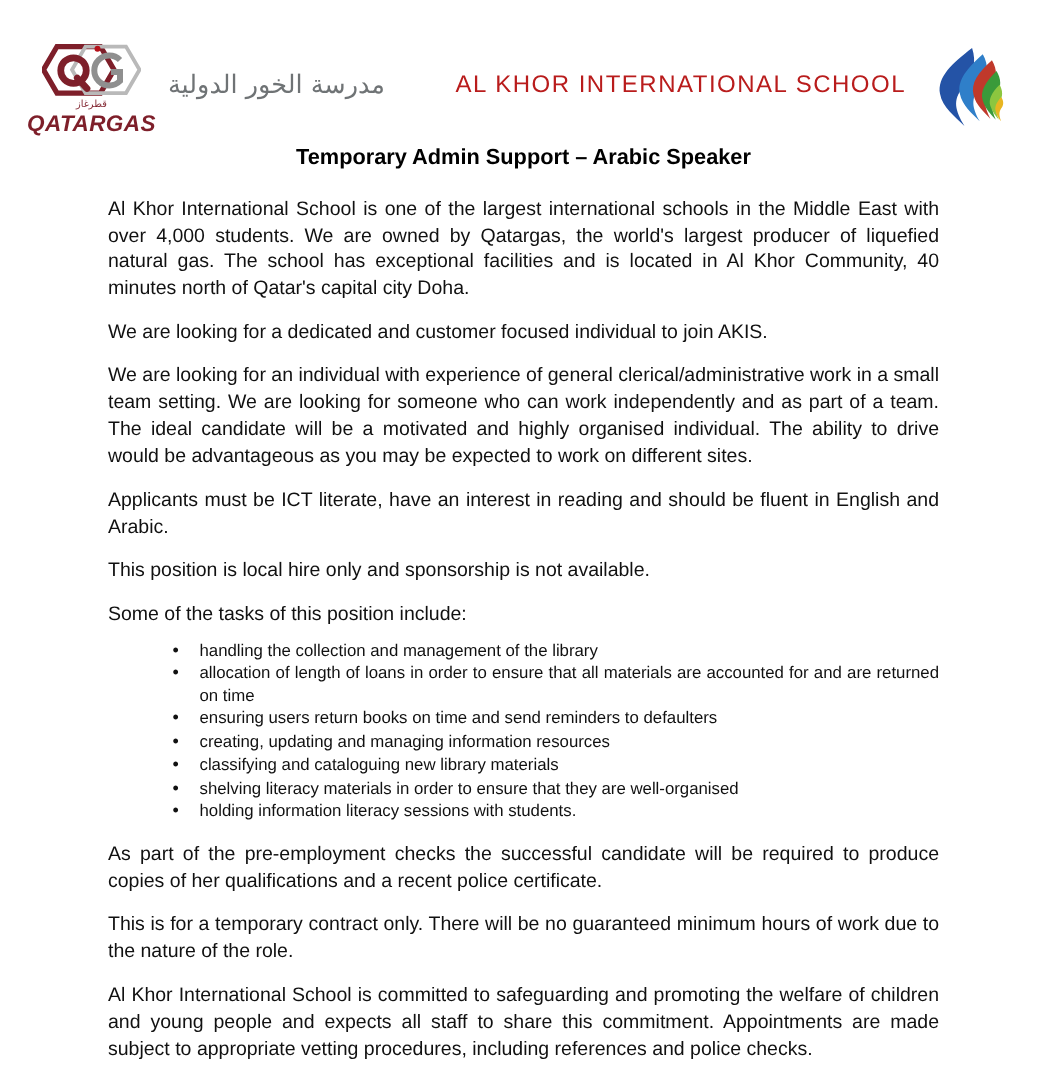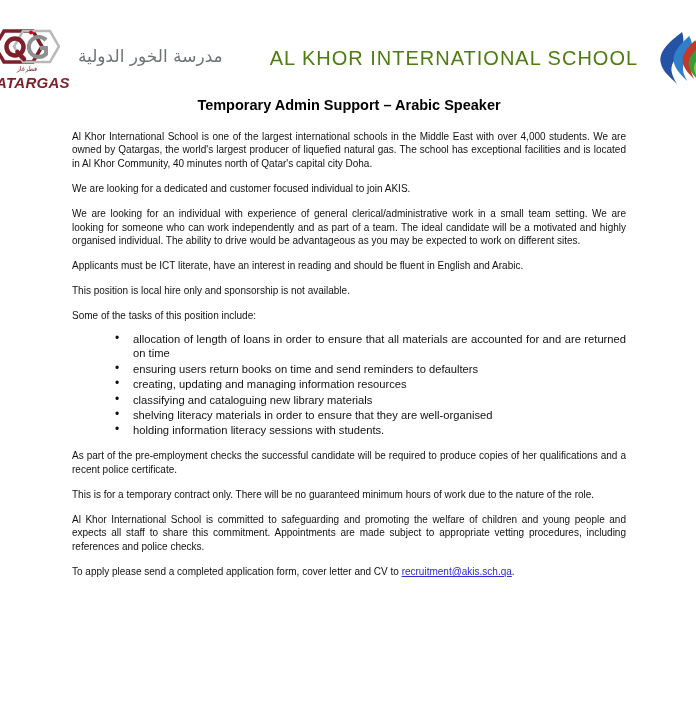--- a/index.html
+++ b/index.html
@@ -76,22 +76,22 @@
   .school-arabic {
     font-family: "DejaVu Sans", sans-serif;
     font-size: 17px;
     color: #6f7375;
     line-height: 1.15;
     letter-spacing: 1px;
     direction: rtl;
     white-space: nowrap;
   }
   .school-english {
-    font-size: 20px;
-    color: #4d7c0f;
+    font-size: 16px;
+    color: #b91c1c;
     letter-spacing: 1.0px;
     line-height: 1.1;
     white-space: nowrap;
   }
 
   
   .flame {
     width: 54px;
     height: 56px;
   }
@@ -104,21 +104,21 @@
     text-align: center;
     margin-bottom: 14px;
   }
   .title-line {
     font-size: 14.5px;
     font-weight: bold;
     line-height: 1.35;
     color: #000000;
   }
   p.para {
-    font-size: 10px;
+    font-size: 13px;
     line-height: 1.38;
     text-align: justify;
     margin: 0 0 11px 0;
     color: #111111;
   }
   p.para.tight {
     margin-bottom: 9px;
   }
   ul.tasks {
     margin: 4px 0 11px 0;
@@ -204,20 +204,21 @@
 
     <p class="para">We are looking for an individual with experience of general clerical/administrative work in a small team setting. We are looking for someone who can work independently and as part of a team. The ideal candidate will be a motivated and highly organised individual. The ability to drive would be advantageous as you may be expected to work on different sites.</p>
 
     <p class="para">Applicants must be ICT literate, have an interest in reading and should be fluent in English and Arabic.</p>
 
     <p class="para">This position is local hire only and sponsorship is not available.</p>
 
     <p class="para tight">Some of the tasks of this position include:</p>
 
     <ul class="tasks">
+      <li>handling the collection and management of the library</li>
       <li>allocation of length of loans in order to ensure that all materials are accounted for and are returned on time</li>
       <li>ensuring users return books on time and send reminders to defaulters</li>
       <li>creating, updating and managing information resources</li>
       <li>classifying and cataloguing new library materials</li>
       <li>shelving literacy materials in order to ensure that they are well-organised</li>
       <li>holding information literacy sessions with students.</li>
     </ul>
 
     <p class="para">As part of the pre-employment checks the successful candidate will be required to produce copies of her qualifications and a recent police certificate.</p>
 

